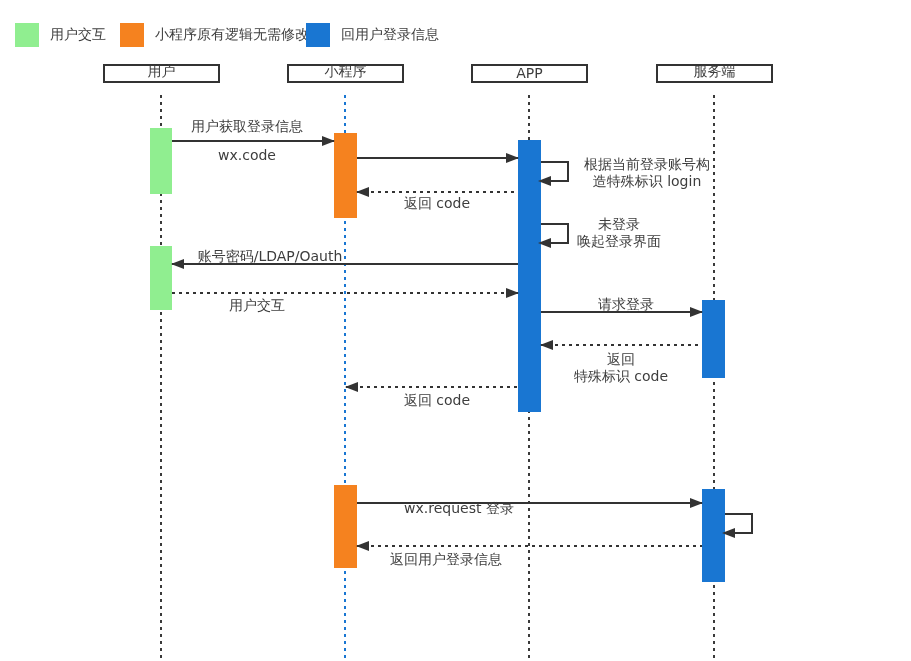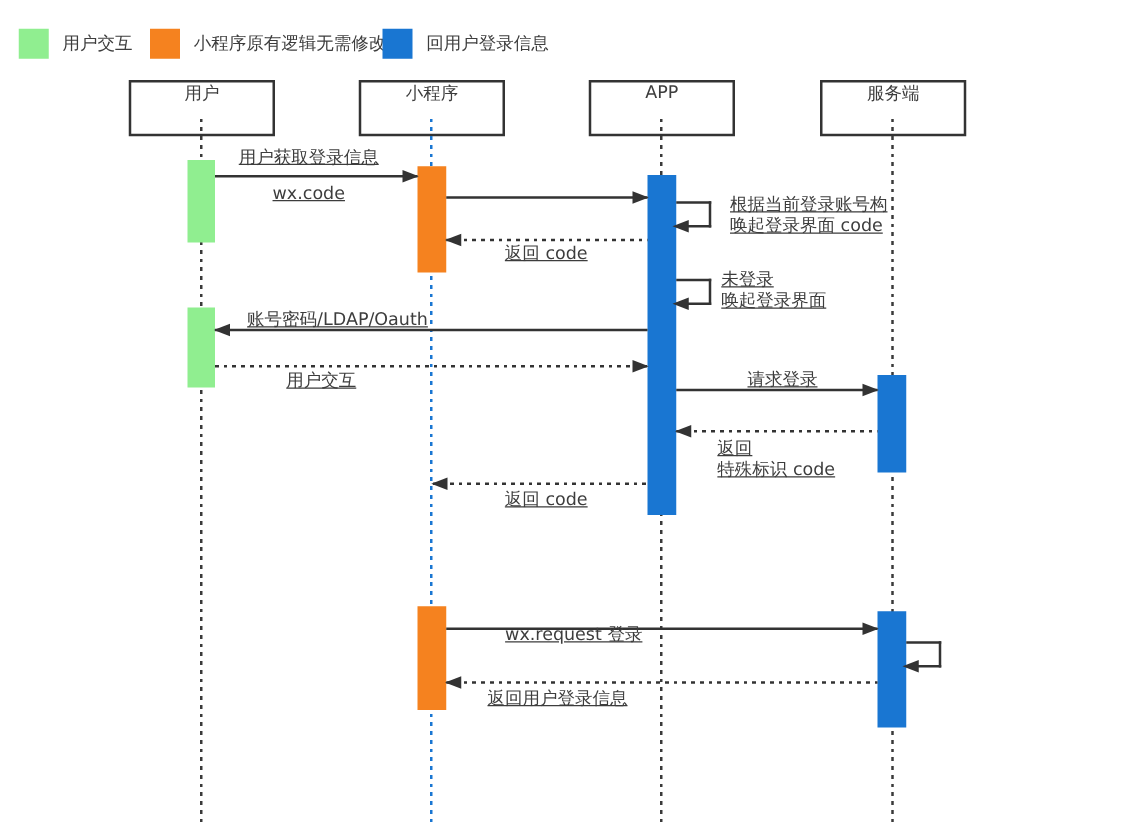--- a/index.html
+++ b/index.html
@@ -13,23 +13,23 @@
     color: #3d3d3d;
     overflow: hidden;
     margin-top: 12px;
   }
   
   .legend-item { position: absolute; top: 10px; display: flex; align-items: center; height: 26px; }
   .swatch { width: 24px; height: 24px; flex: 0 0 24px; }
   .legend-label { margin-left: 11px; font-size: 14px; white-space: nowrap; }
   
   .actor {
-    position: absolute; top: 52px; width: 117px; height: 45px;
+    position: absolute; top: 52px; width: 117px; height: 19px;
     border: 2px solid #333; background: #fff;
-    display: flex; align-items: flex-start; justify-content: center;
+    display: flex; align-items: flex-end; justify-content: center;
     font-size: 14px;
   }
   
   .lifeline {
     position: absolute; top: 83px; width: 2px; height: 568px;
     background: repeating-linear-gradient(to bottom, #3a3a3a 0 3px, transparent 3px 7px);
   }
   .lifeline.blue {
     background: repeating-linear-gradient(to bottom, #1976D2 0 3px, transparent 3px 7px);
   }
@@ -54,21 +54,21 @@
   }
   .self-loop::after {
     content: ""; position: absolute; left: -3px; bottom: -6px;
     width: 0; height: 0;
     border-top: 5px solid transparent; border-bottom: 5px solid transparent;
     border-right: 13px solid #333;
   }
   
   .msg-label {
     position: absolute; transform: translateX(-50%);
-    font-size: 14px; line-height: 17px; white-space: nowrap; text-align: left; text-decoration: underline;
+    font-size: 14px; line-height: 17px; white-space: nowrap; text-align: center;
   }
   .msg-label span { display: block; }
 </style>
 </head>
 <body>
 
 <div class="canvas">
 
   <div class="legend-item" style="left:15px">
     <span class="swatch" style="background: rgb(144, 238, 144);"></span>
@@ -141,21 +141,21 @@
       <span class="head-r"></span>
     </div>
   <div class="line dotted" style="left:357px;top:533px;width:345px">
       <span class="head-l"></span>
     </div>
 
   <div class="msg-label" style="left:247px;top:106px">用户获取登录信息</div>
   <div class="msg-label" style="left:247px;top:135px">wx.code</div>
   <div class="msg-label" style="left:647px;top:144px">
     <span>根据当前登录账号构</span>
-    <span>唤起登录界面 code</span>
+    <span>造特殊标识 login</span>
   </div>
   <div class="msg-label" style="left:437px;top:183px">返回 code</div>
   <div class="msg-label" style="left:619px;top:204px">
     <span>未登录</span>
     <span>唤起登录界面</span>
   </div>
   <div class="msg-label" style="left:270px;top:236px">账号密码/LDAP/Oauth</div>
   <div class="msg-label" style="left:257px;top:285px">用户交互</div>
   <div class="msg-label" style="left:626px;top:284px">请求登录</div>
   <div class="msg-label" style="left:621px;top:339px">

